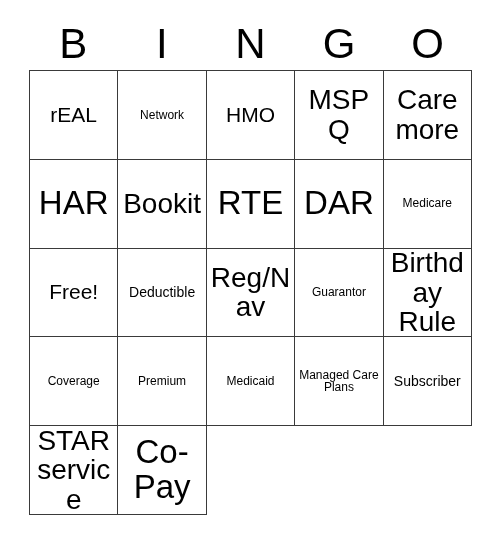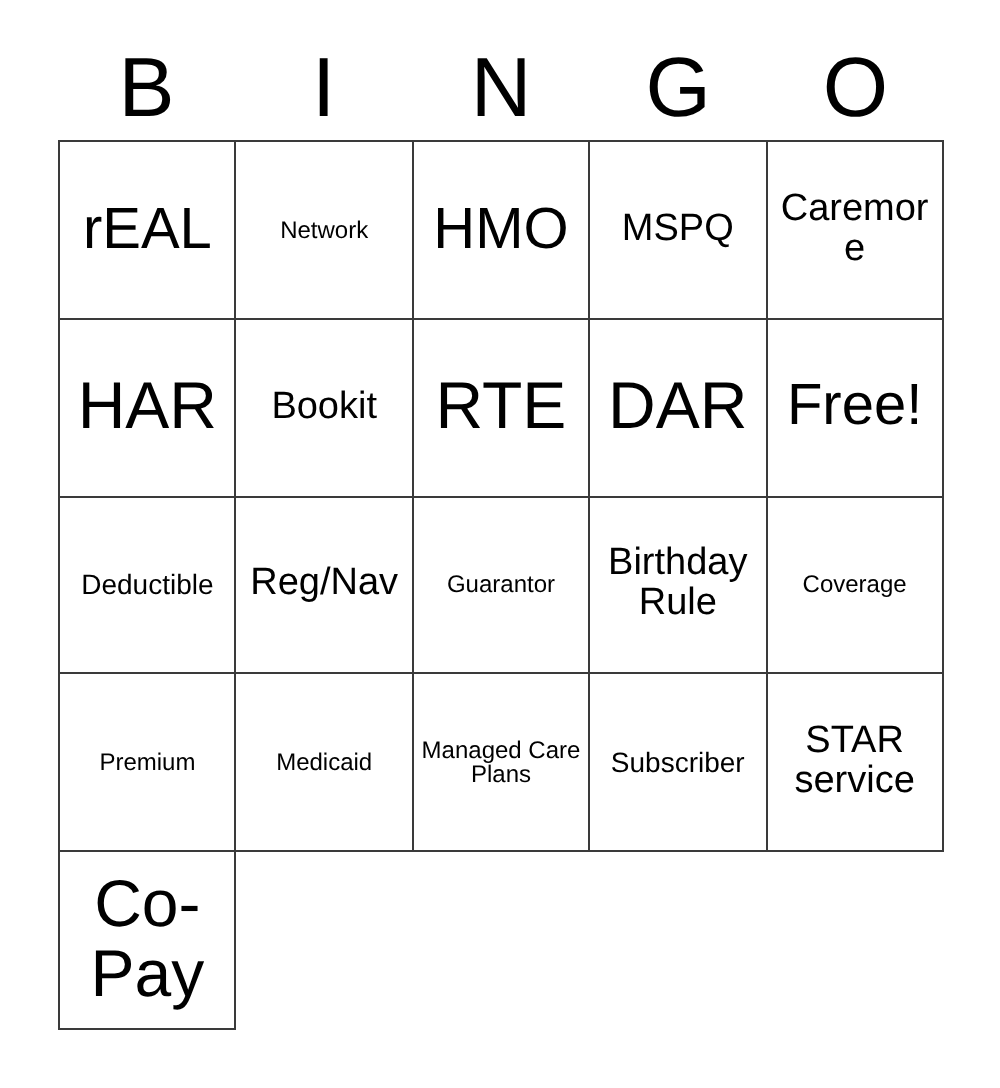--- a/index.html
+++ b/index.html
@@ -78,22 +78,22 @@
   .bingo-cell .cell-text {
     display: block;
     width: 100%;
     line-height: 1.06;
     word-break: break-word;
     hyphens: none;
   }
 
   
   .fs-xl  { font-size: 33px; }
-  .fs-lg  { font-size: 29px; }
-  .fs-md  { font-size: 19px; }
+  .fs-lg  { font-size: 21px; }
+  .fs-md  { font-size: 28px; }
   .fs-sm  { font-size: 12px; }
   .fs-xs  { font-size: 14px; }
 </style>
 </head>
 <body>
 
 <div id="card">
 
   <div id="bingo-header">
     <div class="header-letter">B</div>
@@ -127,20 +127,23 @@
         <span class="cell-text fs-md">Bookit</span>
       </div>
     <div class="bingo-cell">
         <span class="cell-text fs-xl">RTE</span>
       </div>
     <div class="bingo-cell">
         <span class="cell-text fs-xl">DAR</span>
       </div>
 
     <div class="bingo-cell">
+        <span class="cell-text fs-sm">Medicare</span>
+      </div>
+    <div class="bingo-cell">
         <span class="cell-text fs-lg">Free!</span>
       </div>
     <div class="bingo-cell">
         <span class="cell-text fs-xs">Deductible</span>
       </div>
 
     <div class="bingo-cell">
         <span class="cell-text fs-md">Reg/Nav</span>
       </div>
     <div class="bingo-cell">

